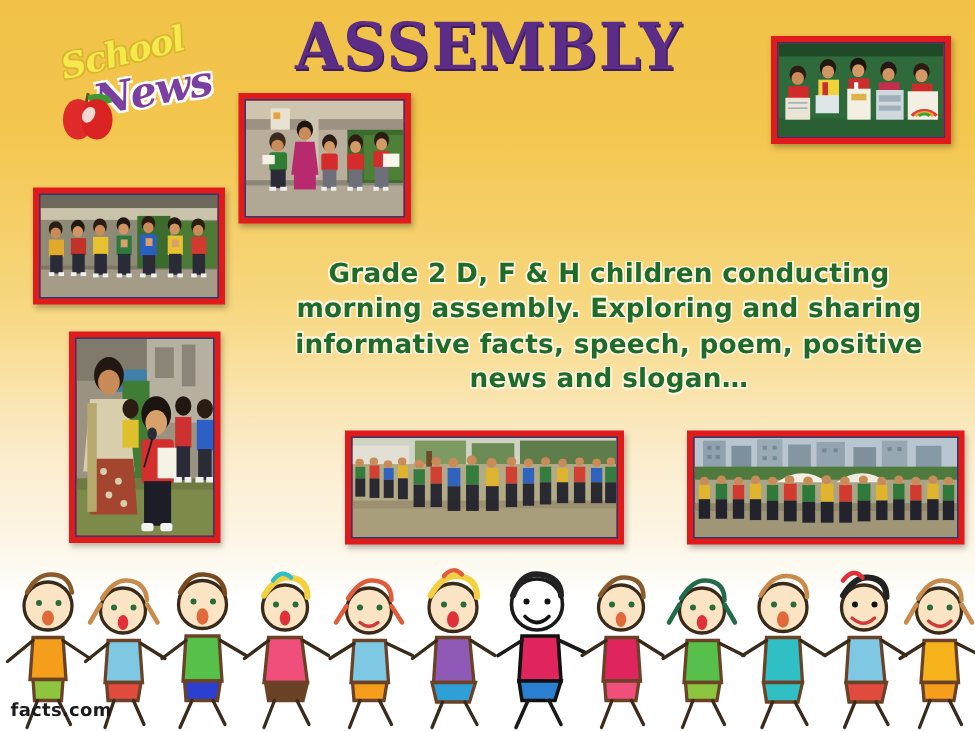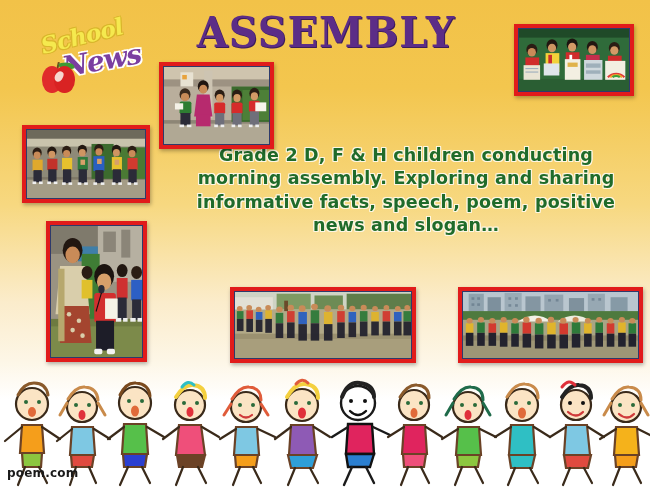--- a/index.html
+++ b/index.html
@@ -121,21 +121,21 @@
     letter-spacing: 1px;
     color: #5c2d87;
     text-shadow: 1px 1px 0 #3d1c5c;
     transform: scaleY(1.08);
   }
 
   
   #body-text {
     position: absolute;
     left: 186px;
-    top: 144px;
+    top: 172px;
     width: 440px;
     text-align: center;
     font-family: "DejaVu Sans", sans-serif;
     font-weight: bold;
     font-size: 17.5px;
     line-height: 1.34;
     color: #1f6b2a;
     letter-spacing: 0.2px;
     text-shadow:
       -1px -1px 0 #fdf6e3, 1px -1px 0 #fdf6e3,
@@ -753,15 +753,15 @@
         <path d="M616 58 h21 l2 28 h-25 z" fill="#f5b21b" stroke="#6b4226"></path>
         <path d="M616 60 L600 70"></path>
           <path d="M638 60 L650 66"></path>
         <path d="M615 86 h23 l-2 12 h-20 z" fill="#f59e1b" stroke="#6b4226"></path>
         <path d="M620 98 L613 116"></path>
           <path d="M633 98 L641 114"></path>
       </g>
     </svg>
   </div>
 
-  <div id="watermark">poem.com</div>
+  <div id="watermark">facts.com</div>
 
 </div>
 
 </body></html>

